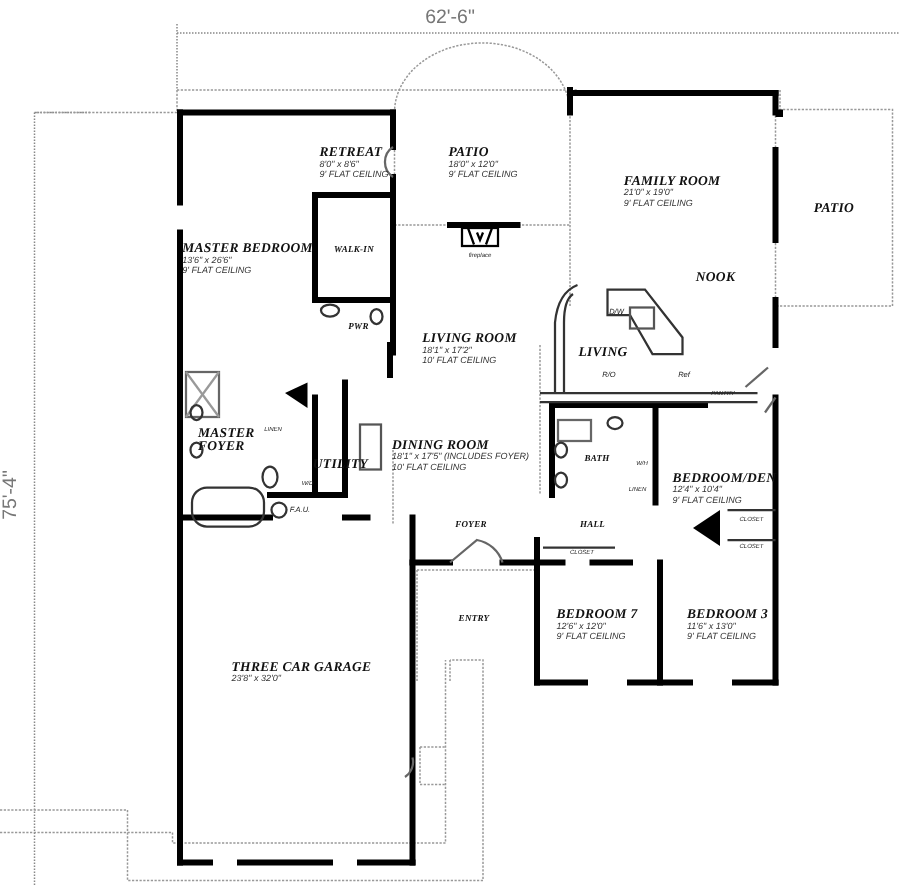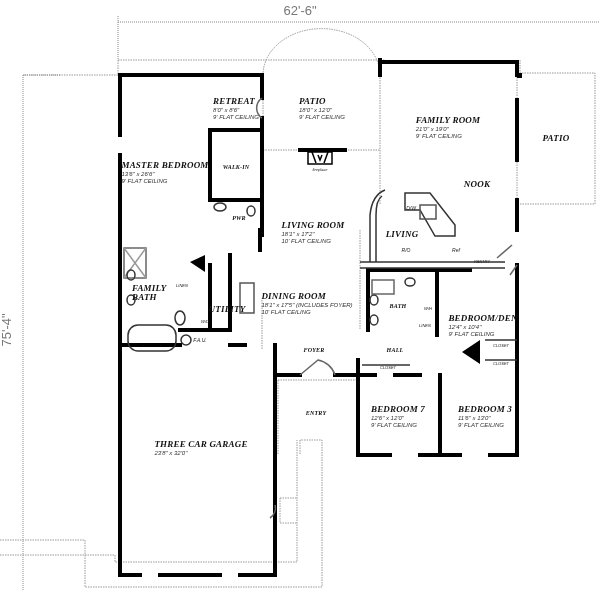--- a/index.html
+++ b/index.html
@@ -206,21 +206,21 @@
 
 <div class="lbl" style="left:402px; top:230px;">
   <div class="name">LIVING</div>
 </div>
 
 <div class="lbl" style="left:477px; top:180px;">
   <div class="name">NOOK</div>
 </div>
 
 <div class="lbl" style="left:152px; top:284px;">
-  <div class="name" style="width:40px; white-space:normal;">FAMILY BATH</div>
+  <div class="name" style="width:40px; white-space:normal;">MASTER FOYER</div>
 </div>
 
 <div class="lbl" style="left:227px; top:305px;">
   <div class="name">UTILITY</div>
 </div>
 
 <div class="lbl" style="left:307px; top:292px;">
   <div class="name">DINING ROOM</div>
   <div class="sub">18'1" x 17'5" (INCLUDES FOYER)</div>
   <div class="sub">10' FLAT CEILING</div>

